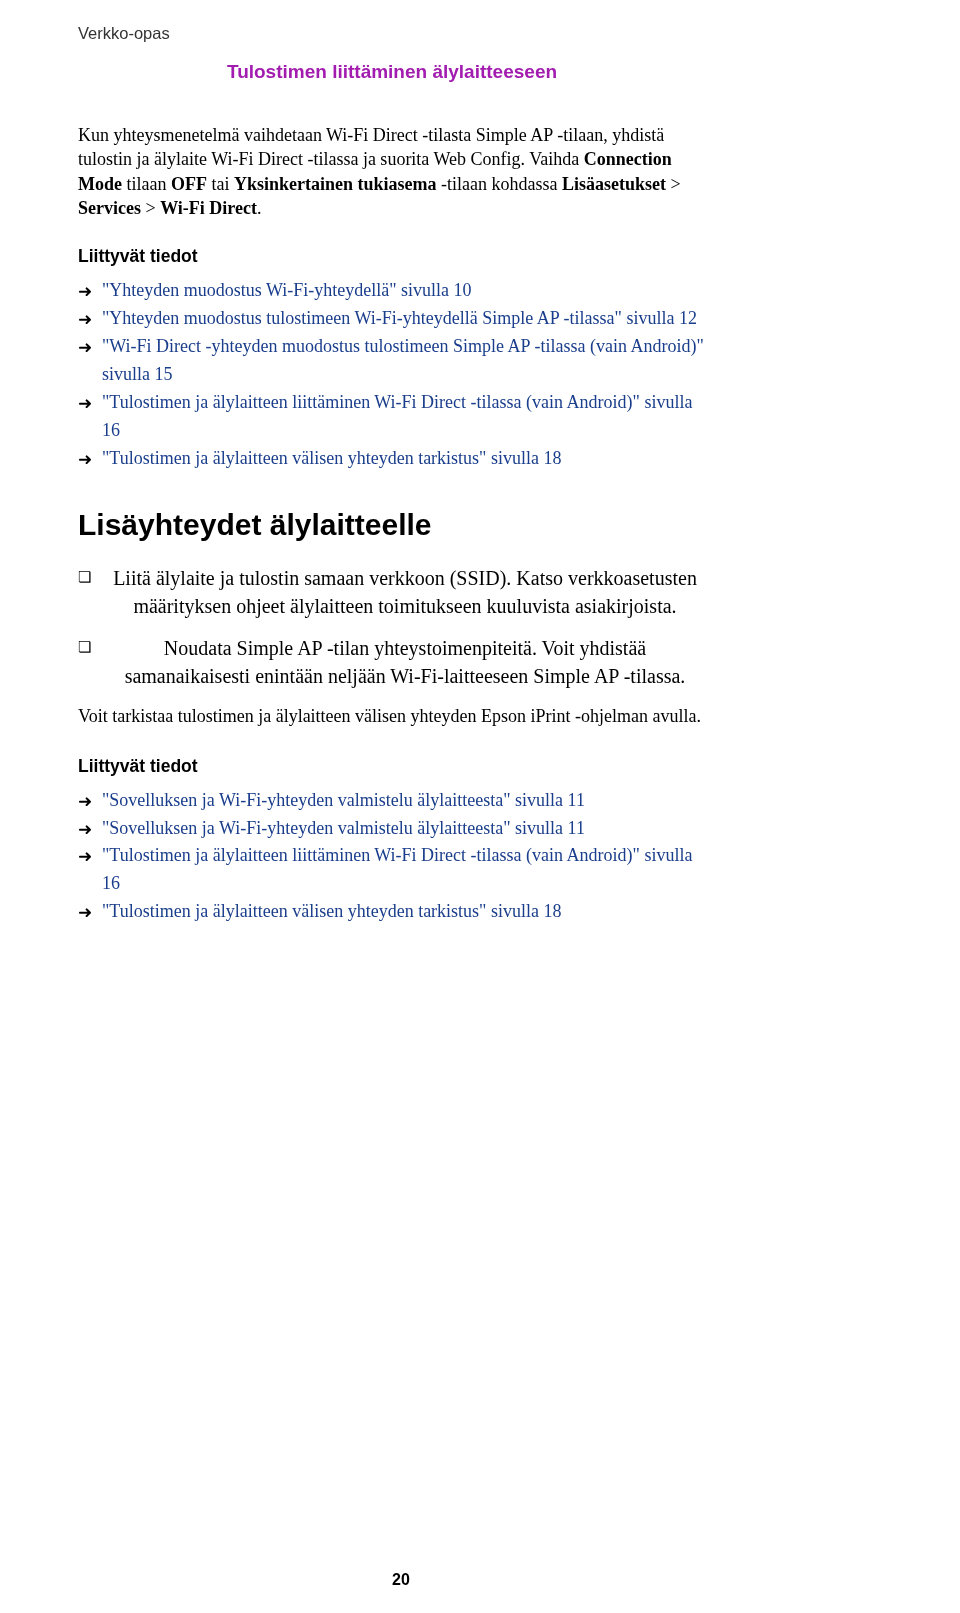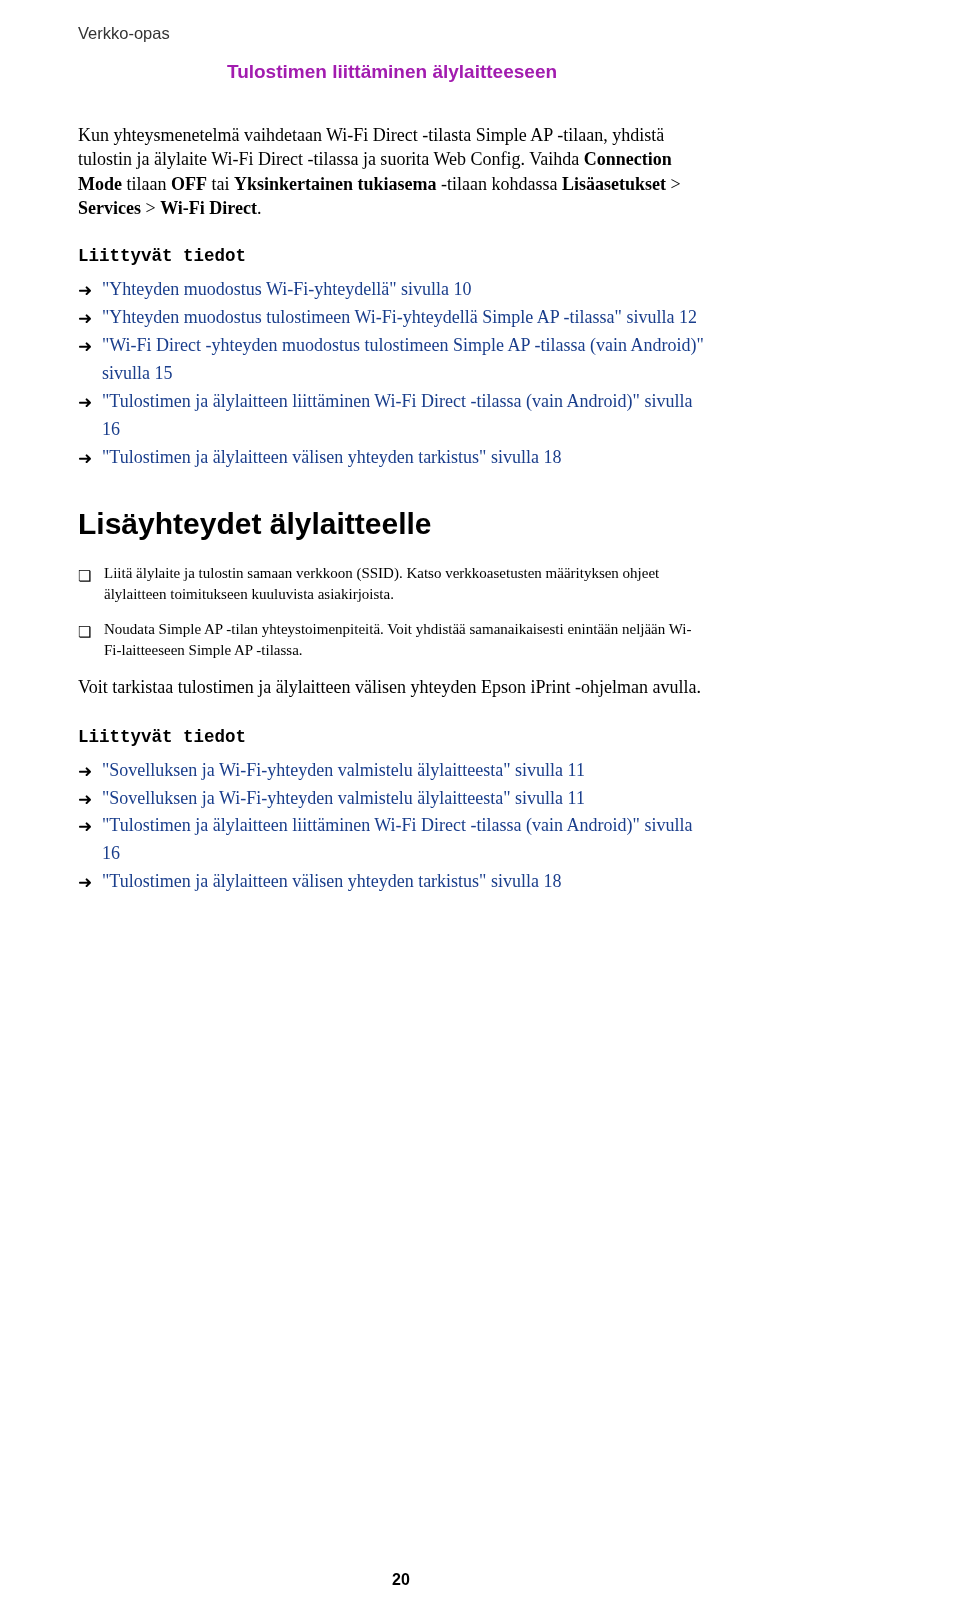--- a/index.html
+++ b/index.html
@@ -33,21 +33,21 @@
     margin-bottom: 40px;
   }
   p {
     font-size: 18px;
     line-height: 1.35;
     margin: 0 0 4px 0;
   }
   p + p { margin-top: 4px; margin-left: 20px; }
   .para-block { margin-bottom: 26px; }
   .related-heading {
-    font-family: Liberation Mono, monospace;
+    font-family: Liberation Sans, sans-serif;
     font-weight: 700;
     font-size: 17.5px;
     margin: 26px 0 10px 0;
   }
   .link-list {
     list-style: none;
     padding: 0;
     margin: 0 0 36px 0;
   }
   .link-list li {
@@ -84,23 +84,24 @@
     margin-bottom: 4px;
   }
   .checklist > li .box {
     position: absolute;
     left: 0;
     top: 3px;
     font-size: 15px;
     color: #000;
   }
   .checklist .subtext {
-    font-size: 15px;
+    font-size: 20px;
     line-height: 1.4;
     margin: 2px 0 14px 0;
+    text-align: center;
   }
   .body-line {
     font-size: 18px;
     line-height: 1.4;
     margin-bottom: 16px;
   }
   .page-number {
     position: absolute;
     bottom: 24px;
     left: 18px;

